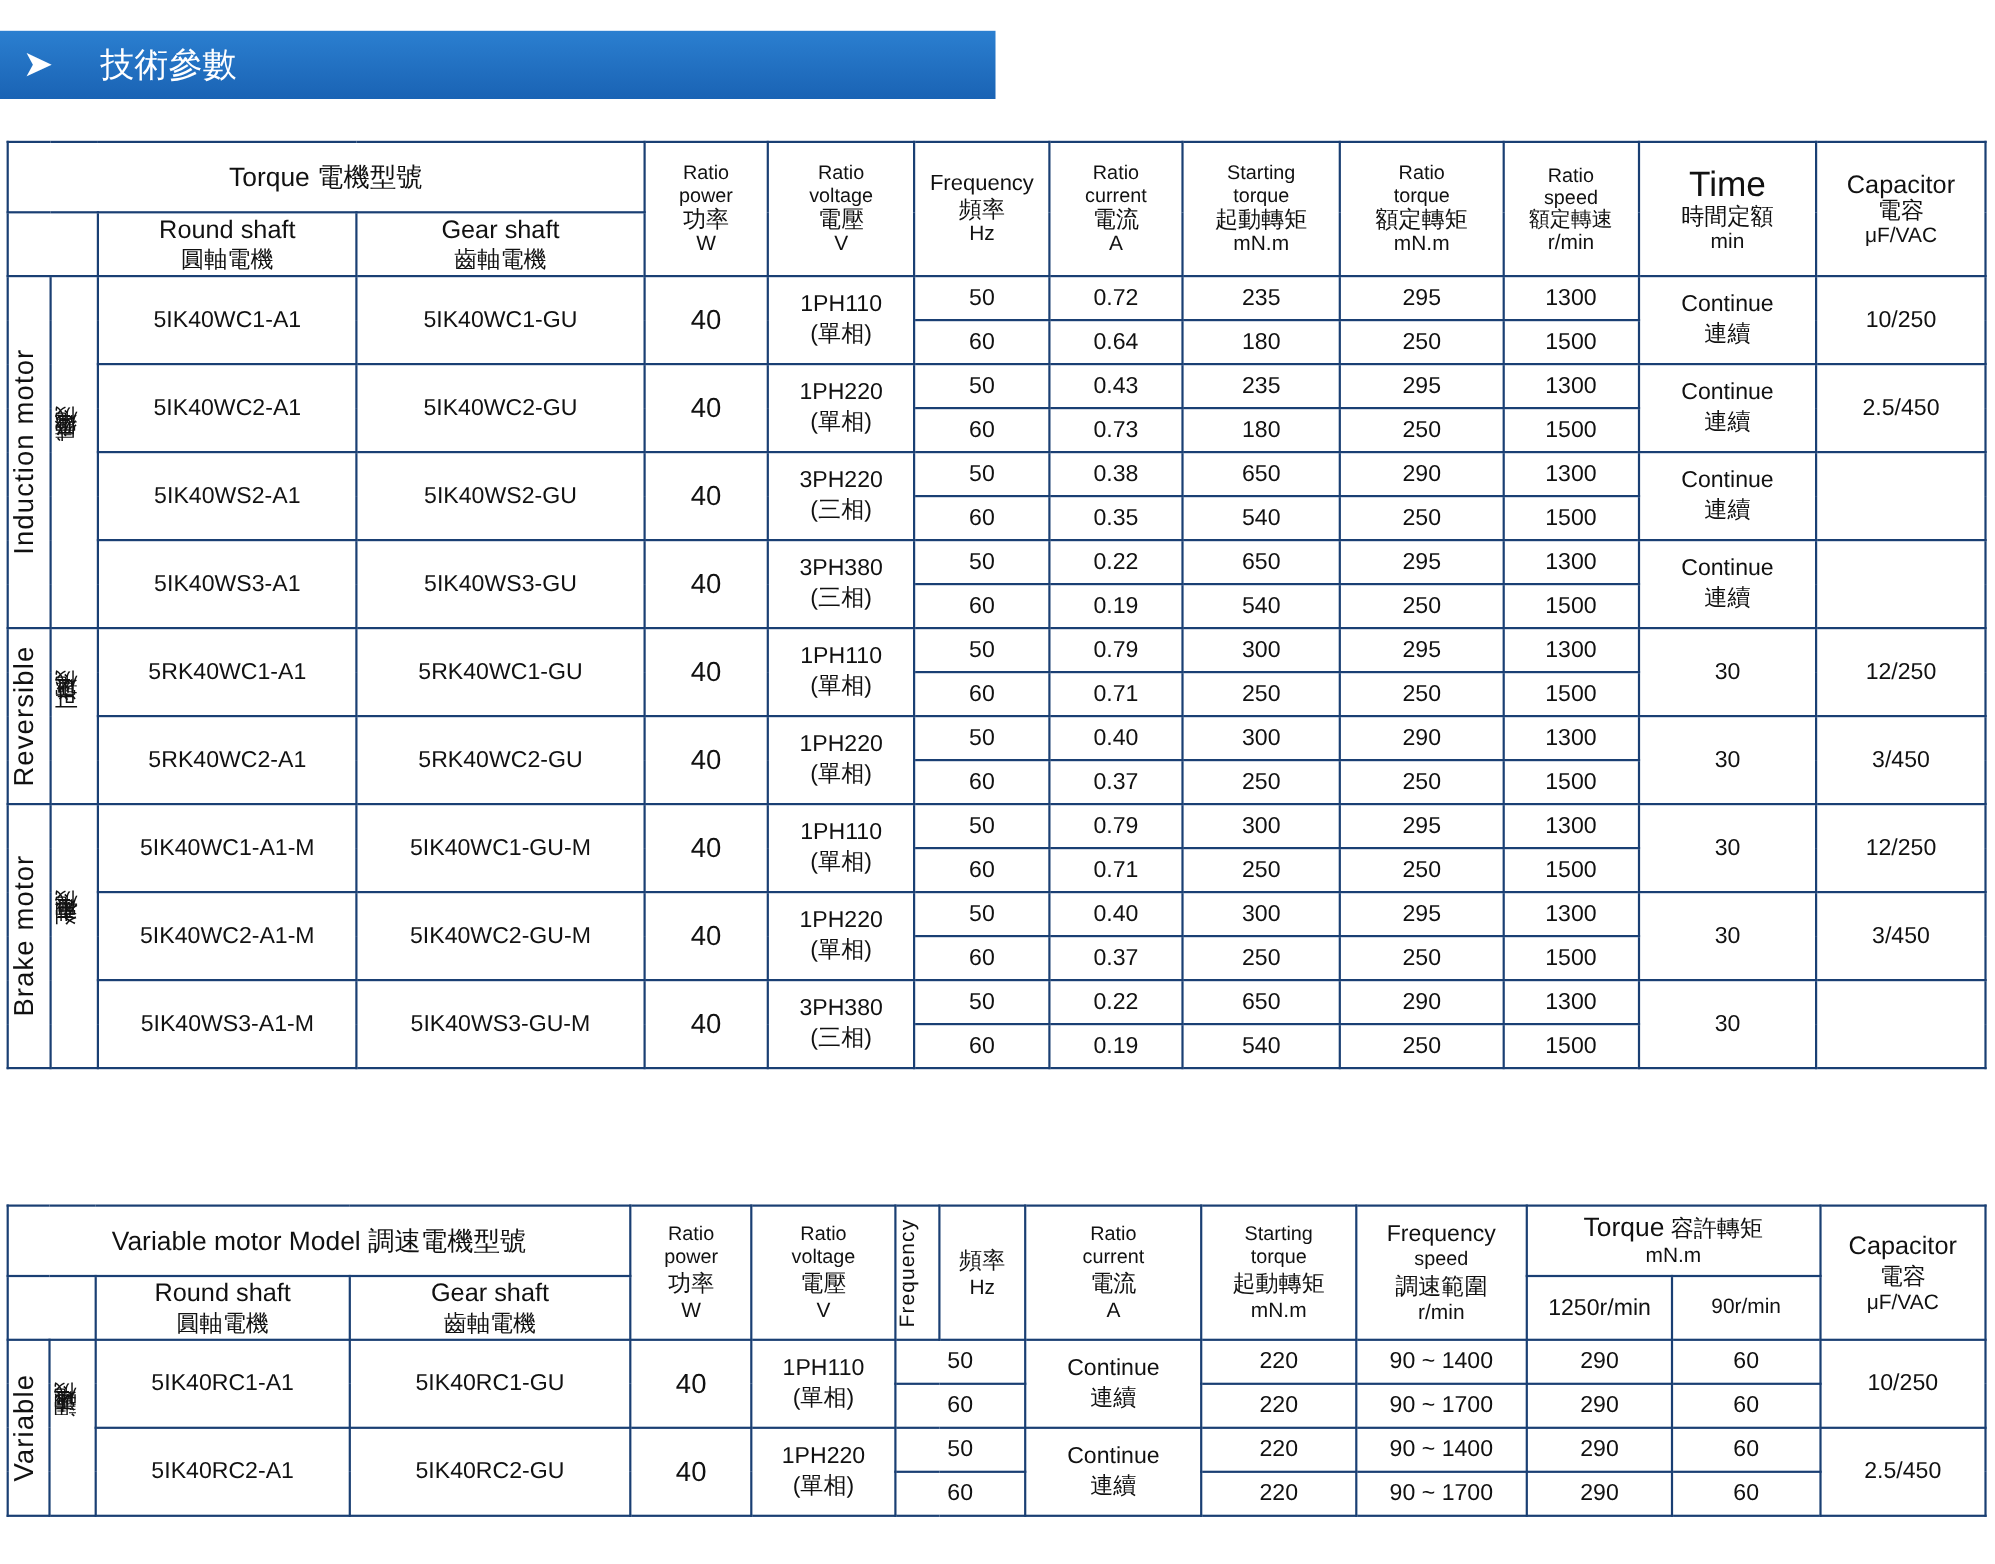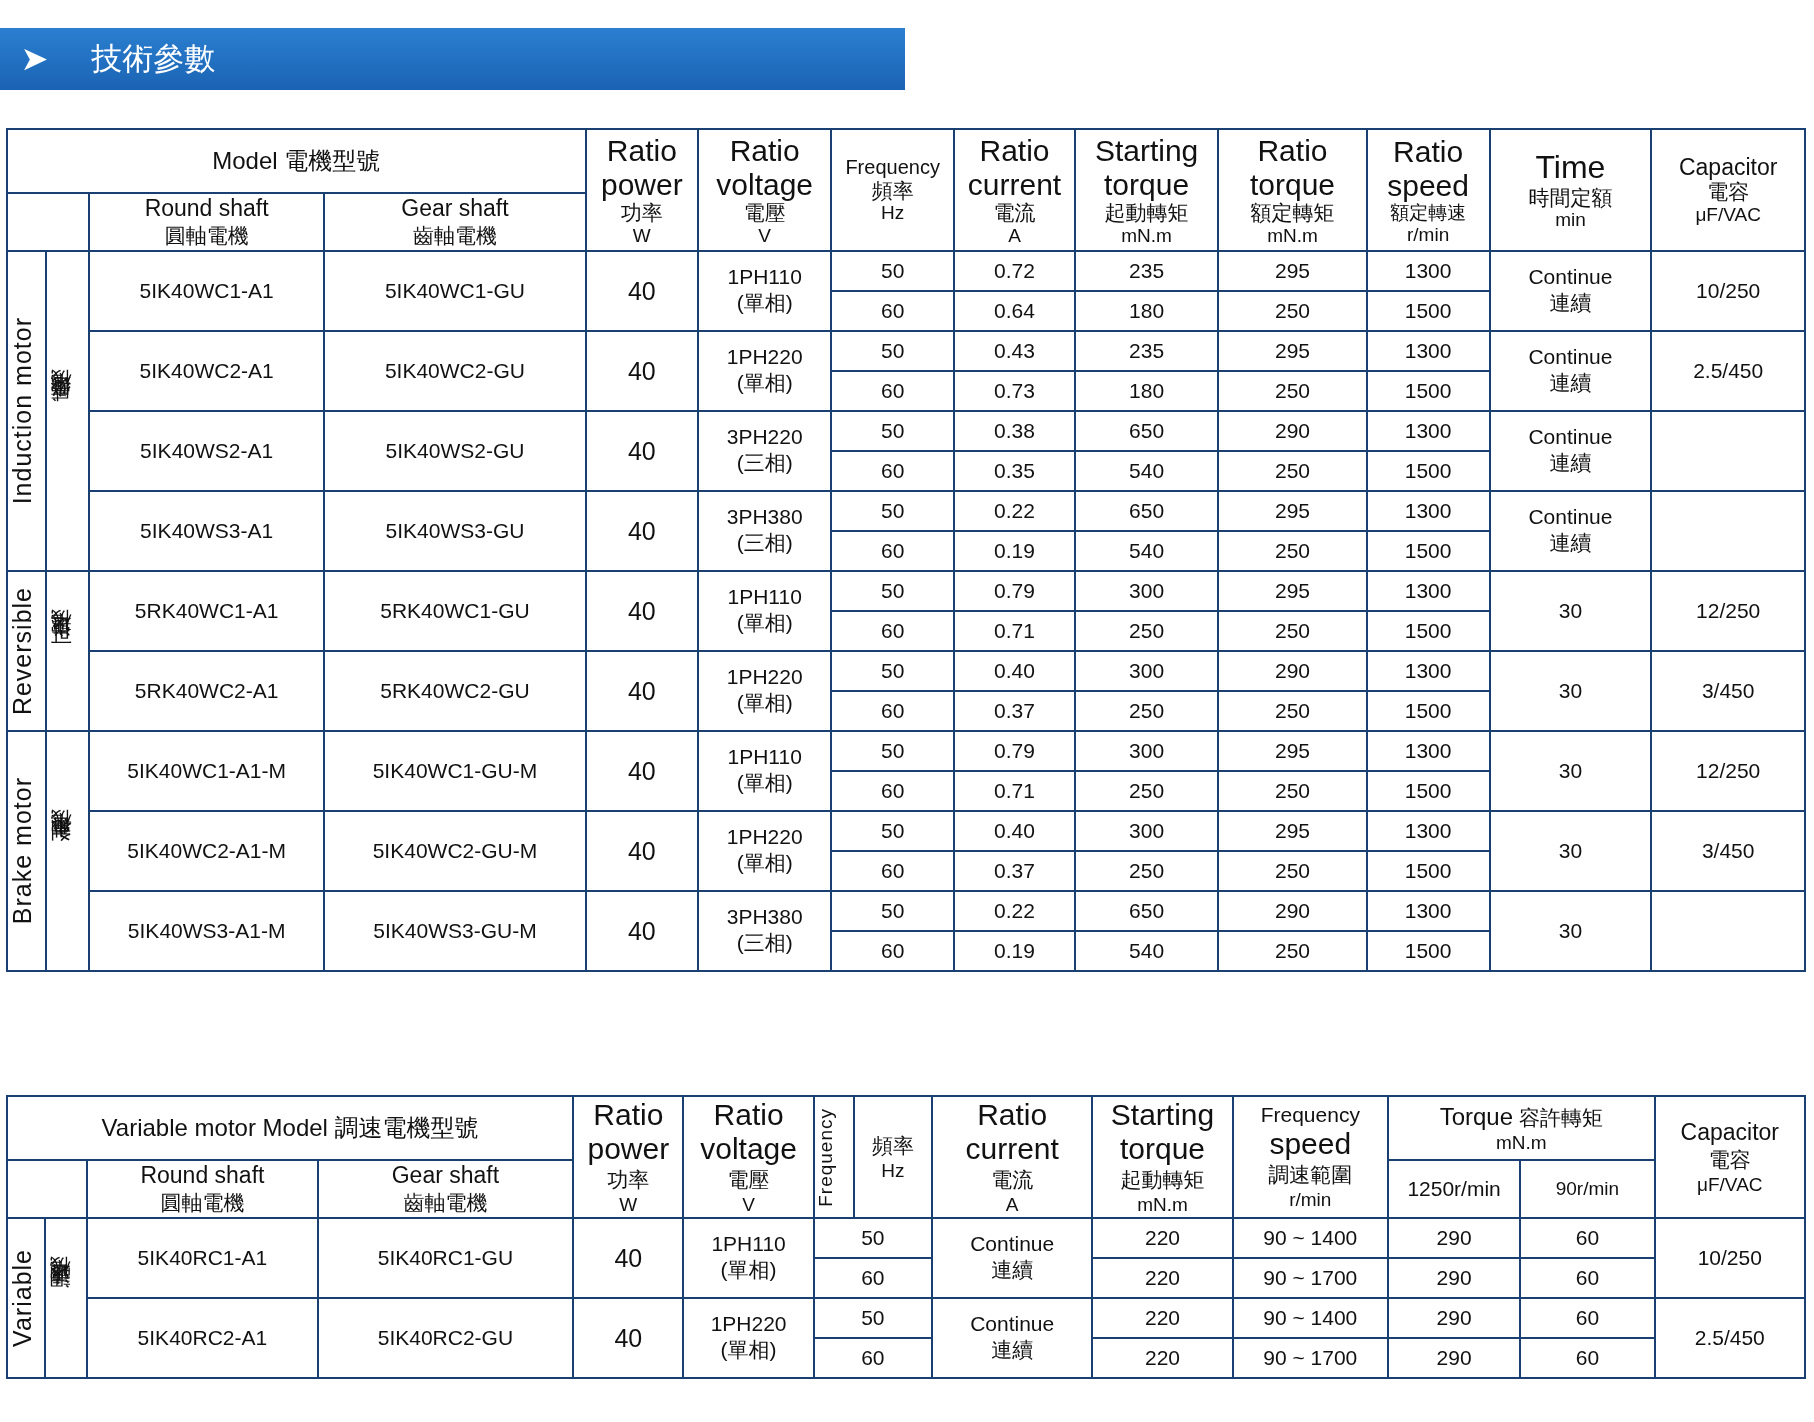--- a/index.html
+++ b/index.html
@@ -22,21 +22,21 @@
   .modelcell{font-weight:bold;font-size:21px;text-align:left;padding-left:14px;background:#ffffff;margin-top:28px;}
   .vert{writing-mode:vertical-rl;transform:rotate(180deg);white-space:nowrap;letter-spacing:1px;}
   .vert-cn{writing-mode:vertical-rl;transform:rotate(180deg);white-space:nowrap;font-size:21px;letter-spacing:4px;}
   .cat{background:#ffffff;font-size:24px;}
   .hdr-line{line-height:1.12;}
 
   
   .tbl1{position:absolute;left:6px;top:128px;width:1800px;}
   .tbl2{position:absolute;left:6px;top:1095px;width:1800px;}
 
-  .lbl-en{font-size:30px;}
+  .lbl-en{font-size:18px;}
   .lbl-cn{font-size:21px;}
   .lbl-unit{font-size:19px;}
 </style>
 </head>
 <body>
 
 <div class="page">
 
   <div class="banner">
     <span class="arrow">➤</span>
@@ -55,21 +55,21 @@
         <col style="width:118px">
       <col style="width:140px">
         <col style="width:145px">
       <col style="width:120px">
         <col style="width:158px">
         <col style="width:150px">
     </colgroup>
     <tbody>
 
       <tr>
-        <td class="hd" colspan="4" rowspan="1" style="font-size:24px;height:62px">Model 電機型號</td>
+        <td class="hd" colspan="4" rowspan="1" style="font-size:24px;height:62px">Torque 電機型號</td>
         <td class="hd" rowspan="2">
           <div class="hdr-line">
             <div class="lbl-en">Ratio</div>
             <div class="lbl-en">power</div>
             <div class="lbl-cn">功率</div>
             <div class="lbl-unit">W</div>
           </div>
         </td>
         <td class="hd" rowspan="2">
           <div class="hdr-line">

